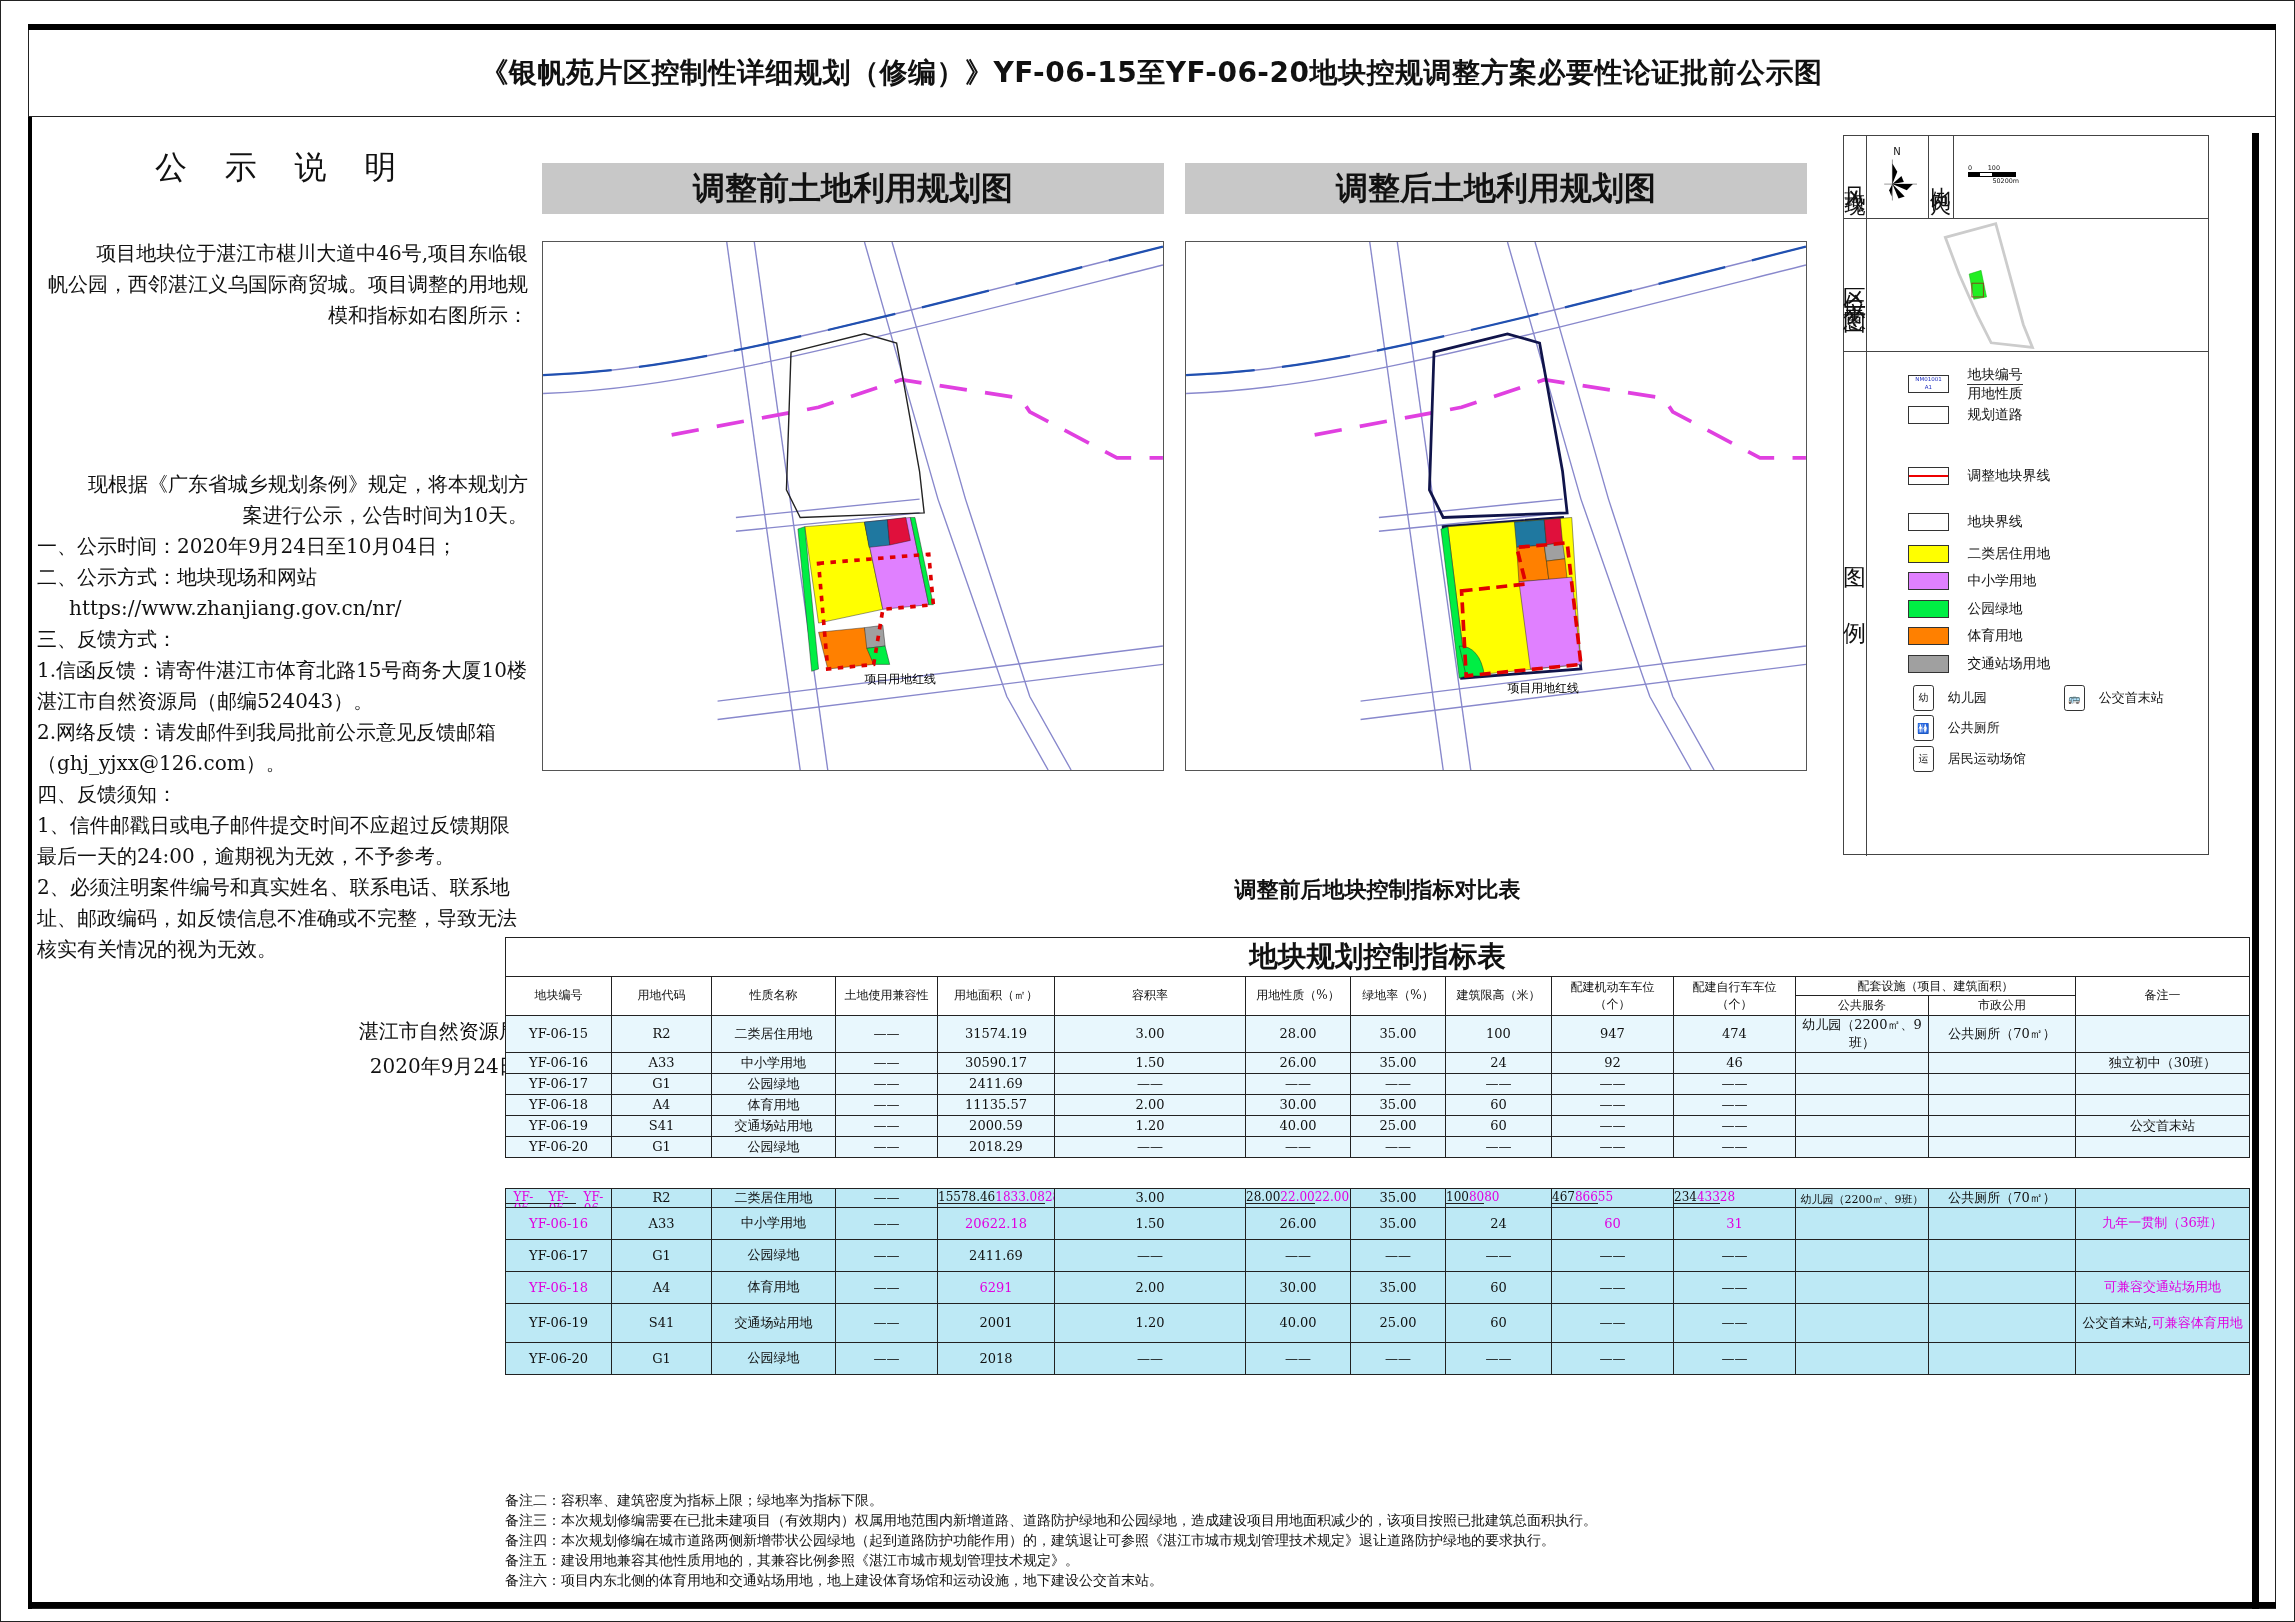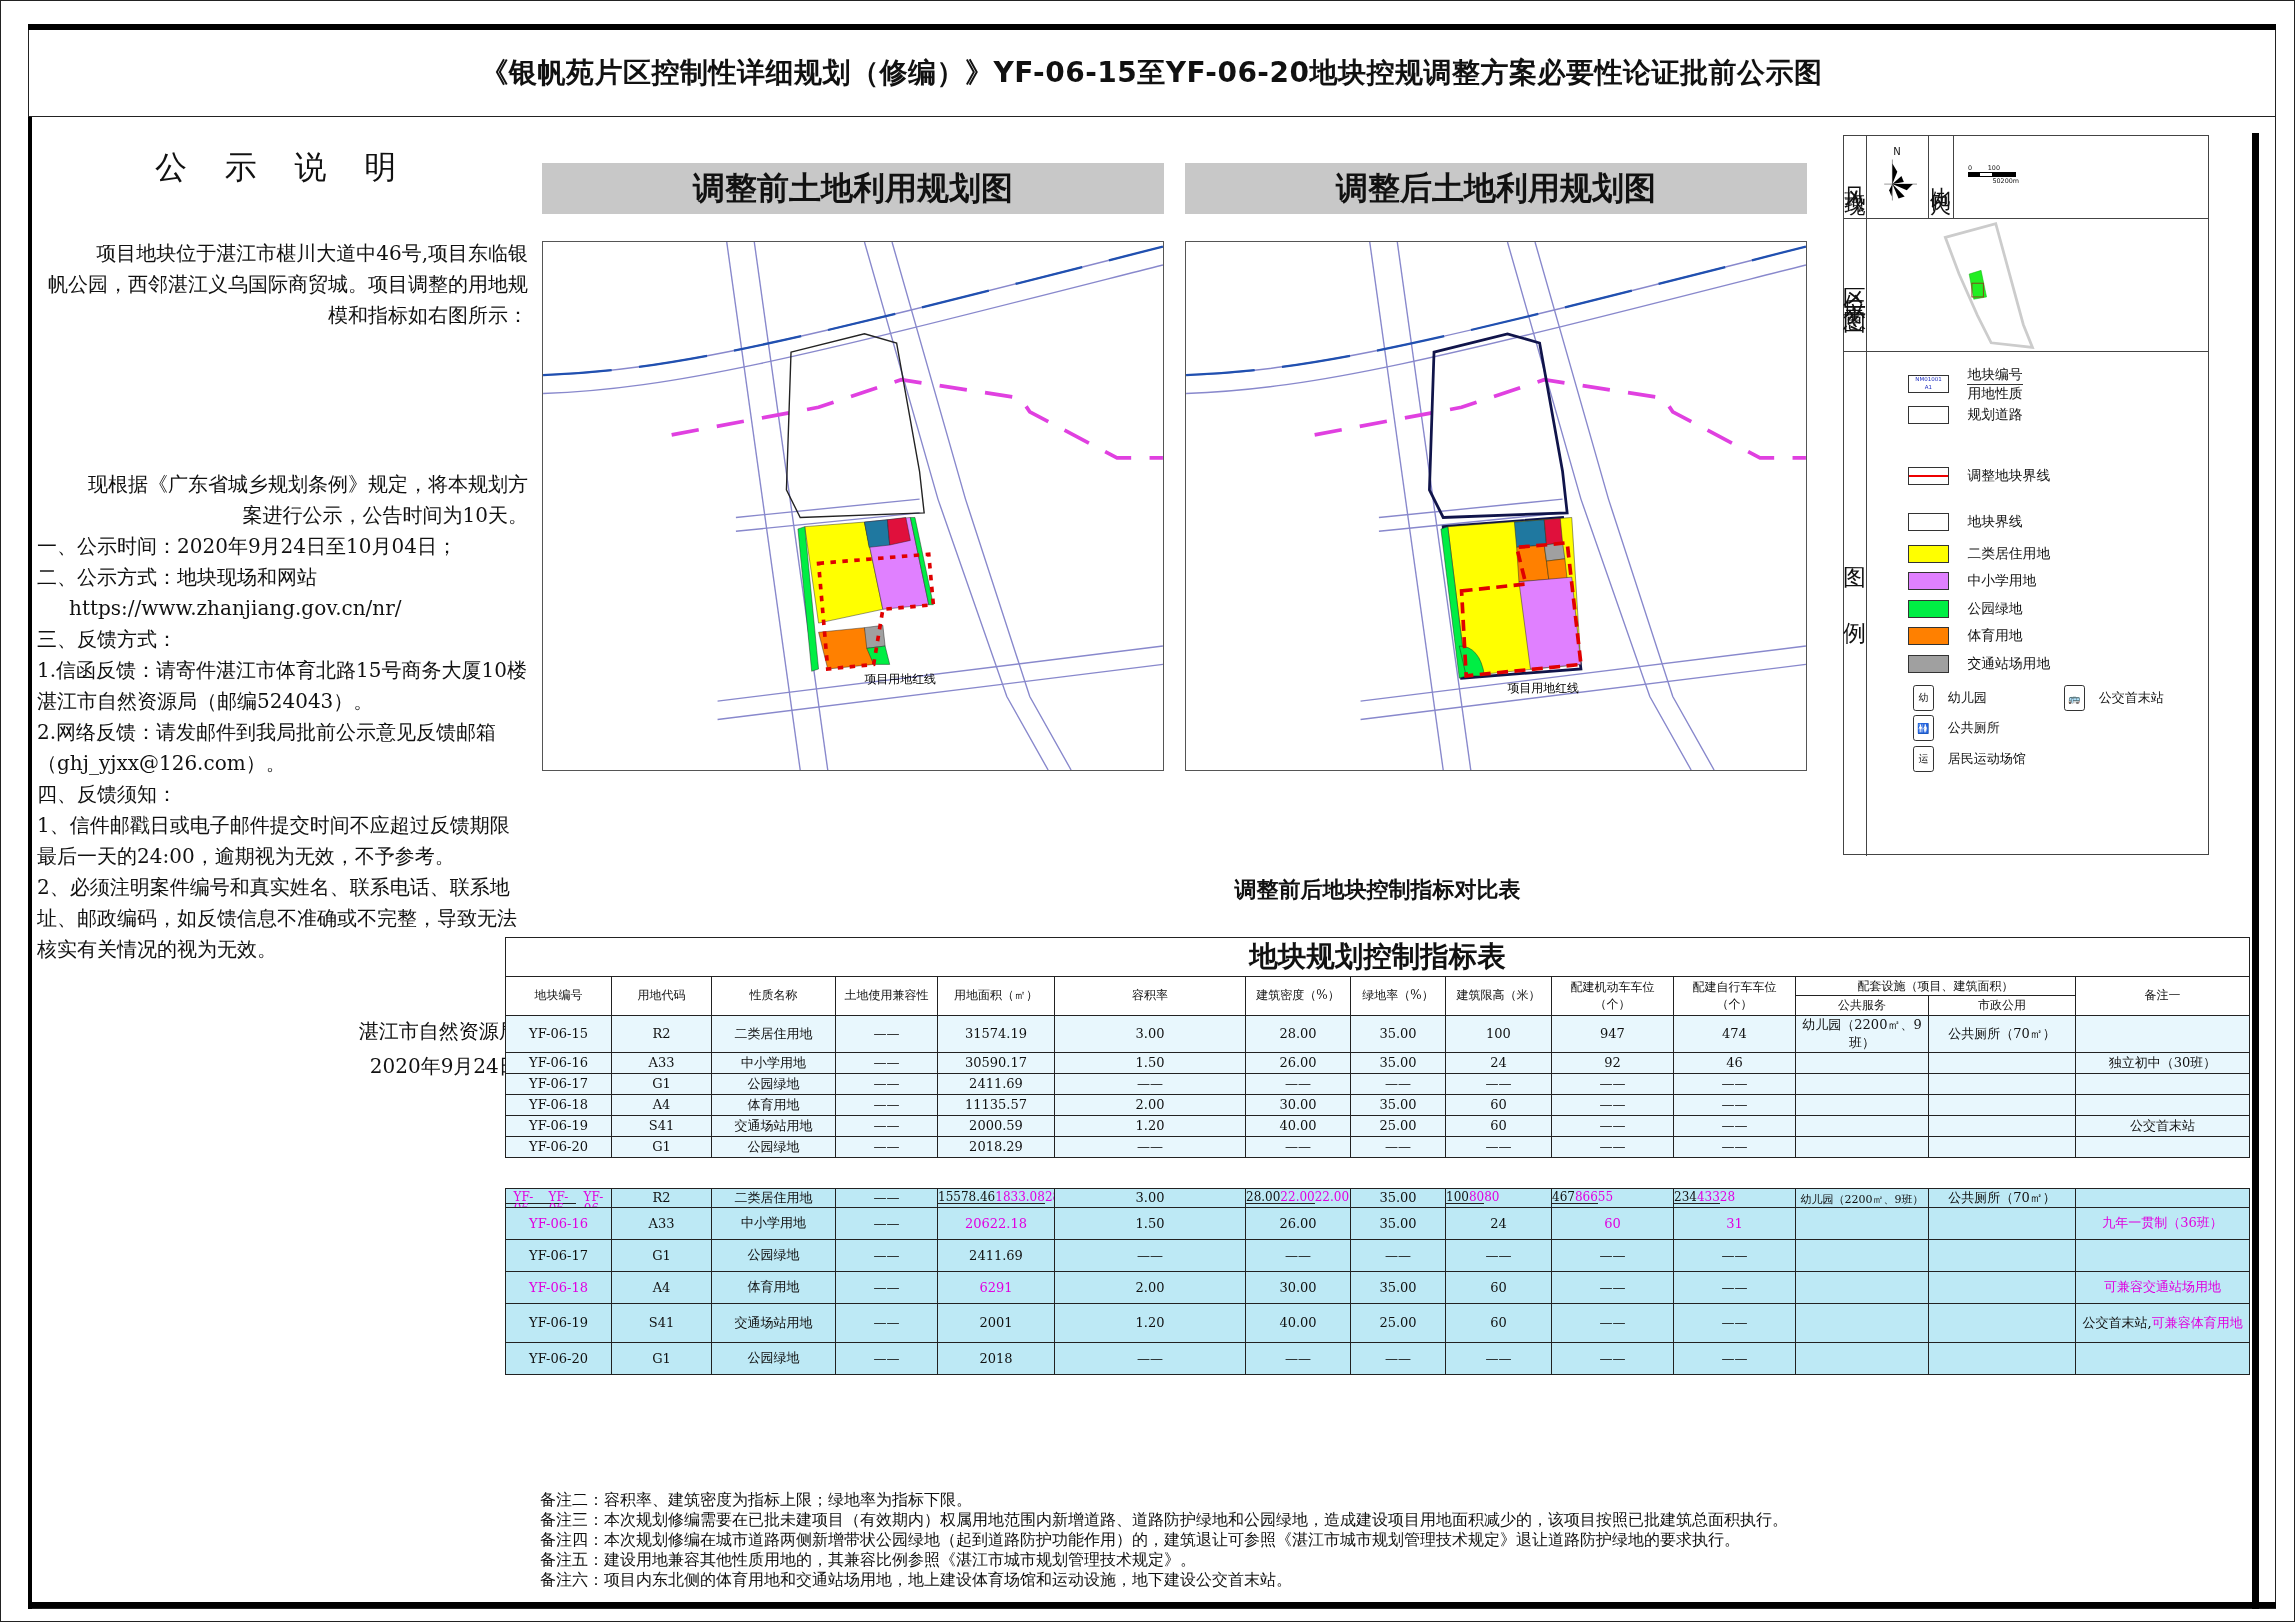--- a/index.html
+++ b/index.html
@@ -44,21 +44,21 @@
   table.ctrl .caption-row td { height:30px; font-family:"DejaVu Sans","Liberation Sans",sans-serif; font-weight:bold; font-size:28.5px; }
   table.ctrl .hdr th { height:18.4px; font-size:12px; }
   table.ctrl tr.before td { background:#e8f7fd; height:20px; }
   table.ctrl tr.after td { background:#bde9f5; }
   table.ctrl tr.spacer td { border:none; height:30px; background:#fff; }
   .mag { color:#e000e0; }
   table.ctrl td.sub { padding:0; }
   .stack { display:flex; flex-direction:row; }
   .stack span { height:12px; line-height:12px; border-bottom:0.9px solid #222; font-size:12px; }
   .stack span:last-child { border-bottom:none; }
-  .remarks { position:absolute; left:505px; top:1490px; width:1741px; font-size:16px; line-height:20px; font-family:"DejaVu Sans","Liberation Sans",sans-serif;margin-left:35px; }
+  .remarks { position:absolute; left:505px; top:1490px; width:1741px; font-size:14px; line-height:20px; font-family:"DejaVu Sans","Liberation Sans",sans-serif; }
   .remarks div { white-space:nowrap; }
 </style>
 </head>
 <body>
 
 <div class="frame-outer"></div>
 <div class="frame-inner"></div>
 <div class="topbar"></div>
 <div class="bottombar"></div>
 <div class="rightbar"></div>
@@ -274,21 +274,21 @@
       <tr class="caption-row">
         <td colspan="14">地块规划控制指标表</td>
       </tr>
   <tr class="hdr">
     <th rowspan="2">地块编号</th>
     <th rowspan="2">用地代码</th>
     <th rowspan="2">性质名称</th>
     <th rowspan="2">土地使用兼容性</th>
     <th rowspan="2">用地面积（㎡）</th>
     <th rowspan="2">容积率</th>
-    <th rowspan="2">建筑密度（%）</th>
+    <th rowspan="2">用地性质（%）</th>
     <th rowspan="2">绿地率（%）</th>
     <th rowspan="2">建筑限高（米）</th>
     <th rowspan="2">配建机动车车位（个）</th>
     <th rowspan="2">配建自行车车位（个）</th>
     <th colspan="2">配套设施（项目、建筑面积）</th>
     <th rowspan="2">备注一</th>
   </tr>
   <tr class="hdr">
     <th>公共服务</th>
     <th>市政公用</th>

